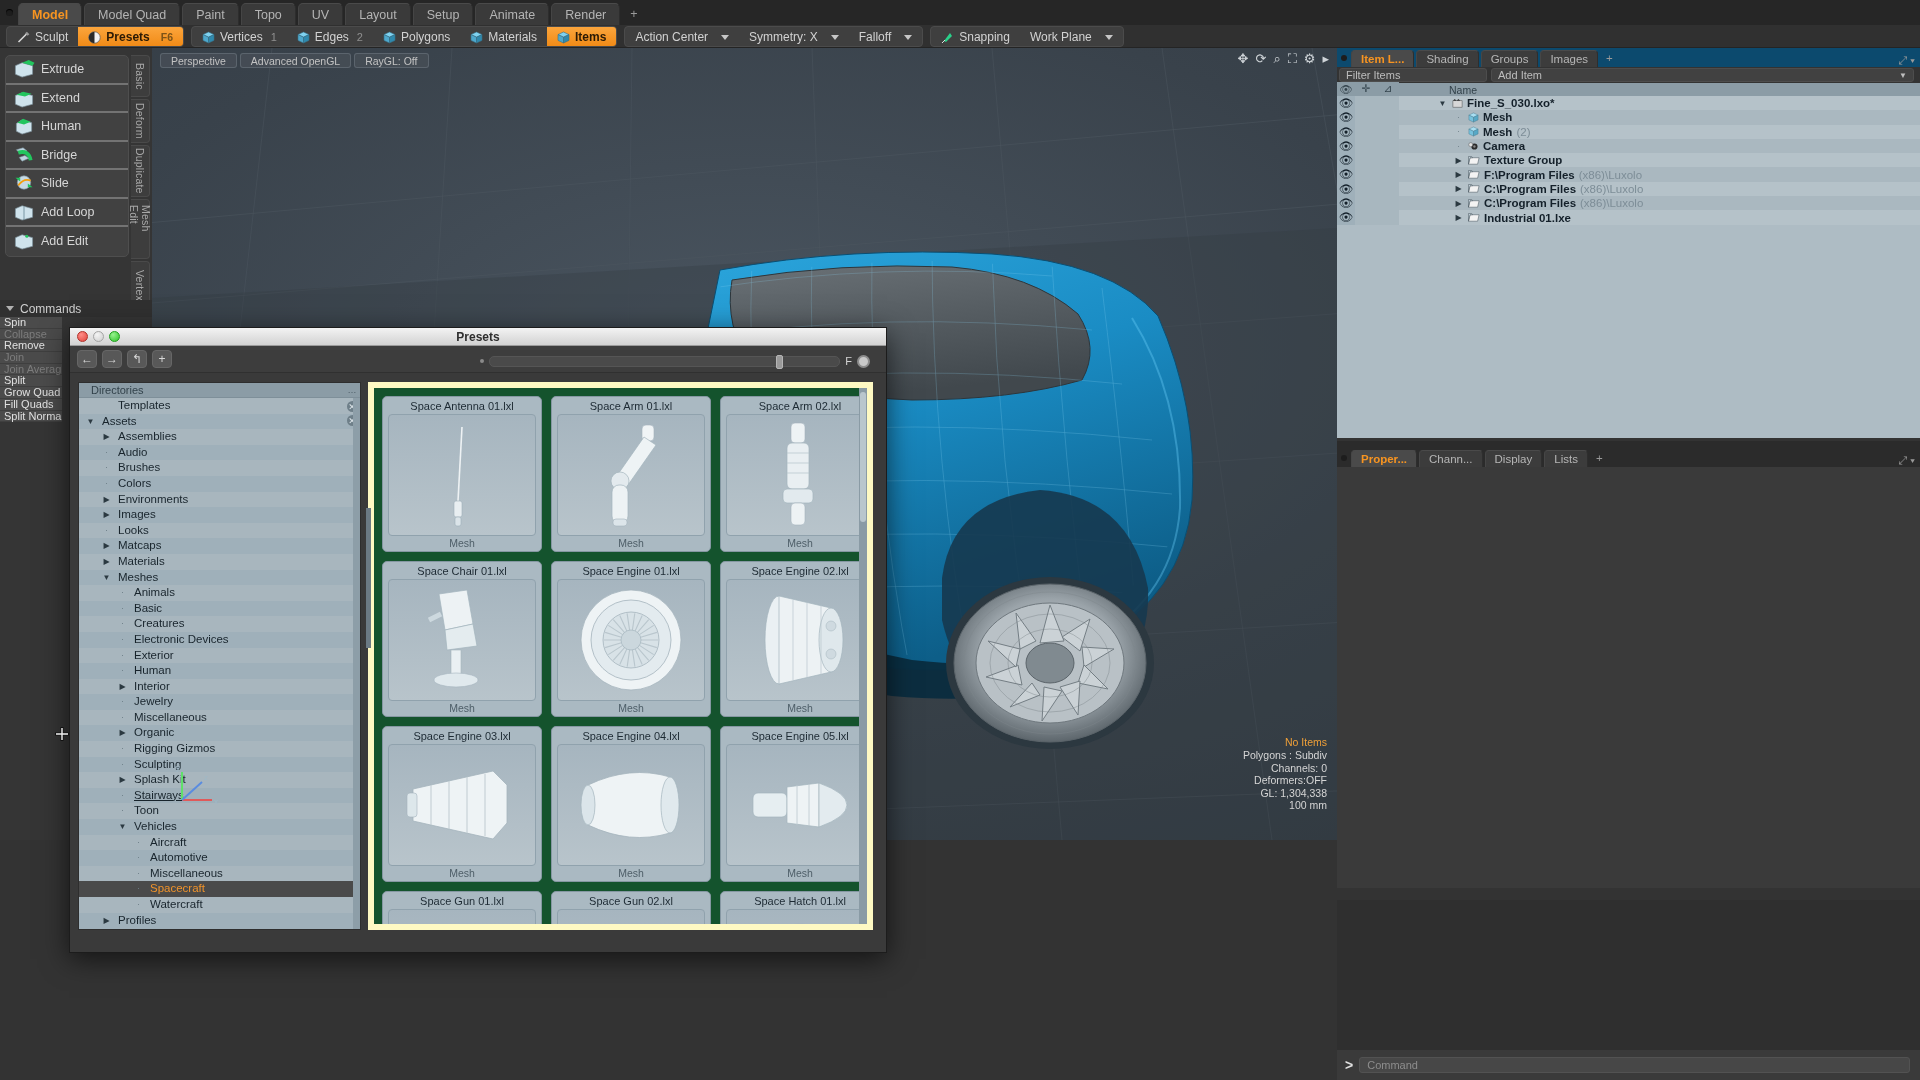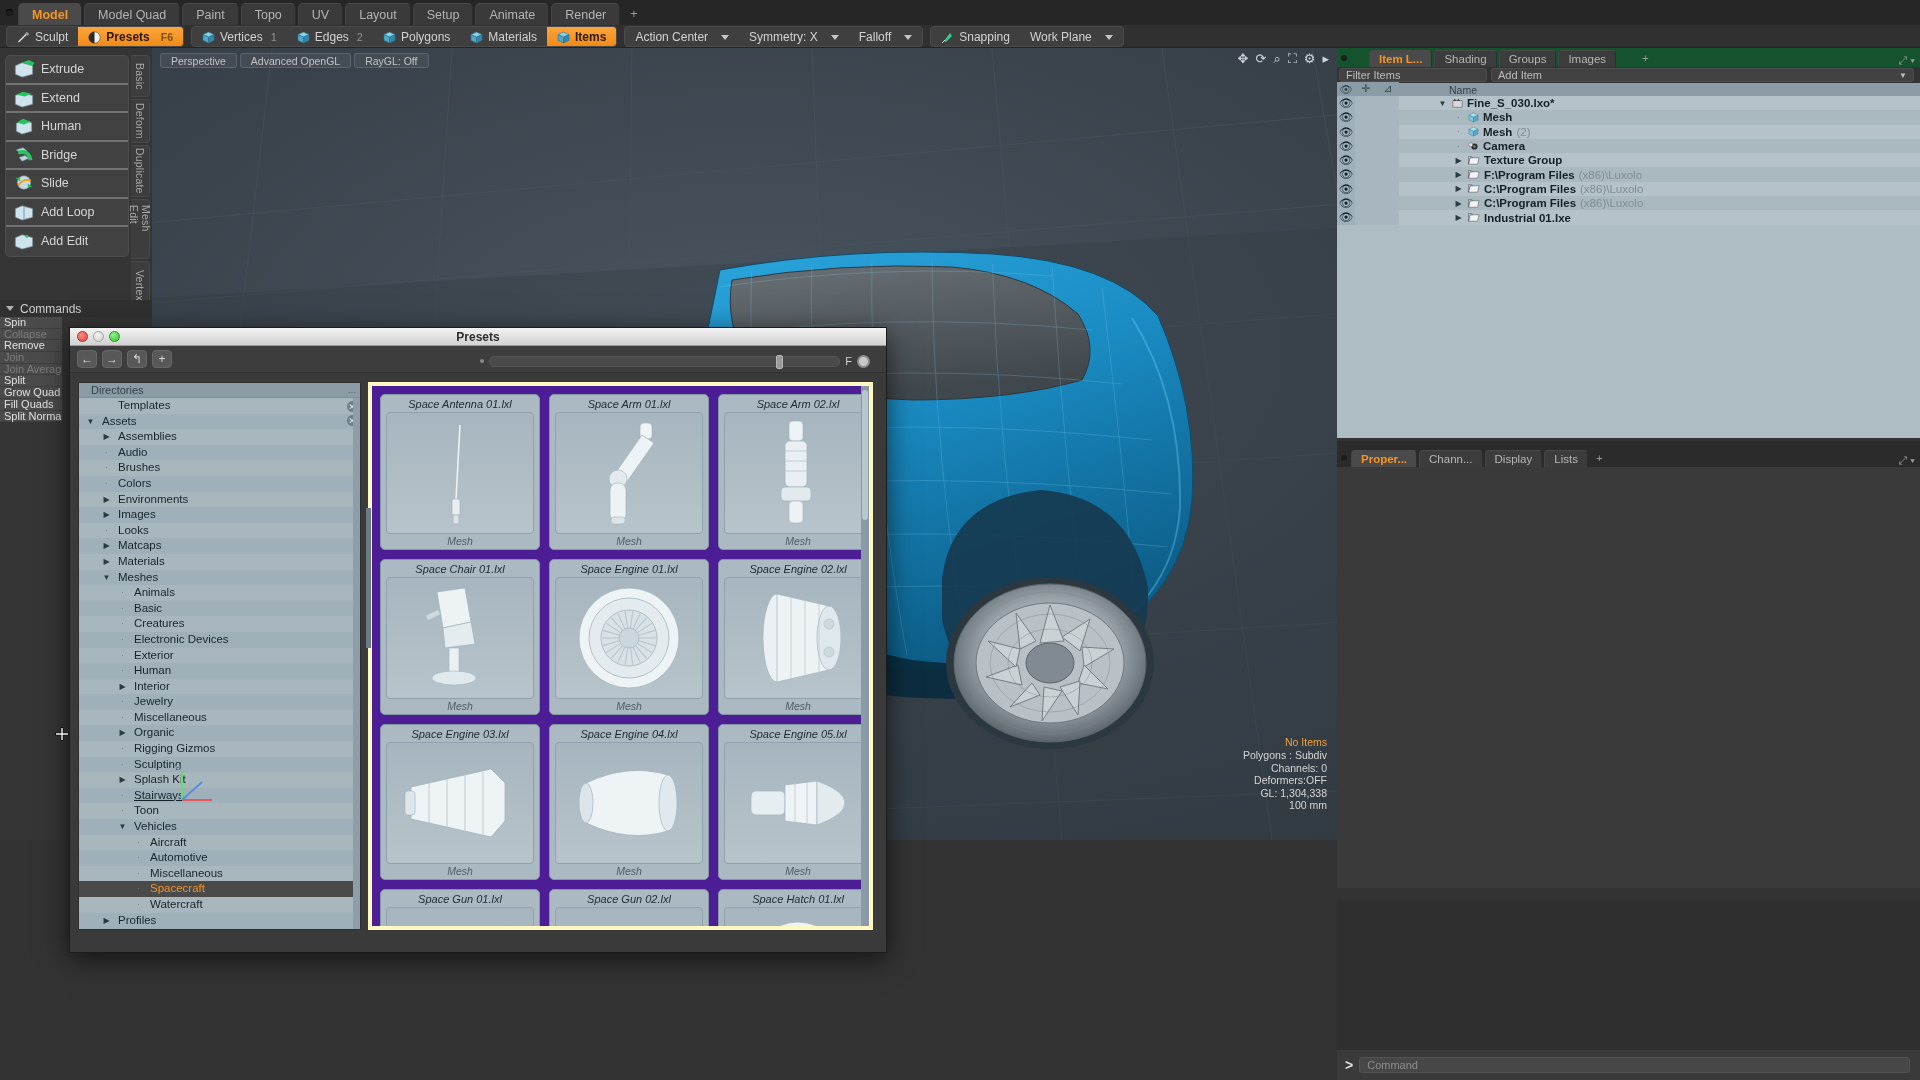--- a/index.html
+++ b/index.html
@@ -110,21 +110,21 @@
 
   .stats { position: absolute; right: 10px; bottom: 28px; text-align: right; z-index: 6;
            font-size: 10.5px; line-height: 12.6px; color: #d5d5d5; }
   .stats .hl { color: #f0a038; }
 
   .axis-gizmo { position: absolute; left: 14px; bottom: 28px; width: 56px; height: 56px; z-index: 6;}
 
   
   .rightpanel { position: absolute; left: 1337px; top: 48px; width: 583px; height: 792px; background: #333; }
   .rp-tabrow { position: absolute; left: 0; top: 0; width: 583px; height: 19px;
-               background: #14532d; display: flex; align-items: flex-end; gap: 18px; }
+               background: #0c4a6e; display: flex; align-items: flex-end; }
   .rp-dot { width: 14px; height: 19px; display:flex; align-items:center; justify-content:center;}
   .rp-dot::after { content:""; width:6px;height:6px;border-radius:50%;background:#1d1d1d;}
   .rtab { height: 17px; line-height: 17px; padding: 0 9px; font-size: 11.5px; color: #b6b6b6;
           background: #3c3c3c; border-radius: 4px 4px 0 0; margin-right: 2px;
           border-top:1px solid #4a4a4a; border-left:1px solid #464646; border-right:1px solid #2e2e2e; white-space:nowrap;}
   .rtab.active { color: #f79421; background: #4a4a4a; font-weight: bold;}
   .rtab.pl { background:transparent;border:none;color:#9a9a9a;padding:0 6px;}
   .rp-filter { position: absolute; left: 0; top: 19px; width: 583px; height: 16px;
                display: flex; align-items: center; gap: 4px; background:#333; padding:0 2px;}
   .finput { height: 14px; border-radius: 3px; background:#414141; border:1px solid #4d4d4d;
@@ -203,21 +203,21 @@
   .trow.sel { background:#4a4a4a; color:#f0932b; }
   .t-ind { display:inline-block; }
   .t-arrow { width:11px; display:inline-block; text-align:center; color:#2b3941; font-size:8px;}
   .t-dash { width:11px; display:inline-block; text-align:center; color:#6c7d86; font-size:9px;}
   .tree-scroll { position:absolute; right:0; top:15px; width:7px; bottom:0; background:#8d9ea8;}
   .tree-xcol { position:absolute; right:0; top:0; width:16px; }
   .xbtn{width:11px;height:11px;border-radius:50%;background:#6e7f89;color:#dfe7eb;font-size:9px;
         display:flex;align-items:center;justify-content:center;margin:3px auto;}
 
   .thumb-pane { position:relative; width: 505px; height:548px; margin:8px 0 0 7px;
-                background:#4c1d95; border:4px solid #fef9c3; overflow:hidden;font-style:italic;}
+                background:#14532d; border:6px solid #fef9c3; overflow:hidden;}
   .tg { display:grid; grid-template-columns:repeat(3,160px); gap:9px; padding:8px 0 0 8px; }
   .tcard { width:160px; height:156px; background:#aab9c2; border:1px solid #8597a2;
            border-radius:5px; display:flex; flex-direction:column; align-items:center;
            padding-top:3px; position:relative; }
   .tcard .cap { font-size:11px; color:#1d2a33; }
   .tcard .inner { width:148px; height:122px; margin-top:2px; border:1px solid #90a2ad;
                   border-radius:4px; background:linear-gradient(#a6b5bf,#b8c4cb);
                   display:flex;align-items:center;justify-content:center; overflow:hidden;}
   .tcard .sub { font-size:10.5px; color:#4e5e68; margin-top:1px;}
   .thumb-scroll{position:absolute;right:0;top:0;width:8px;bottom:0;background:#8a9ba5;}

